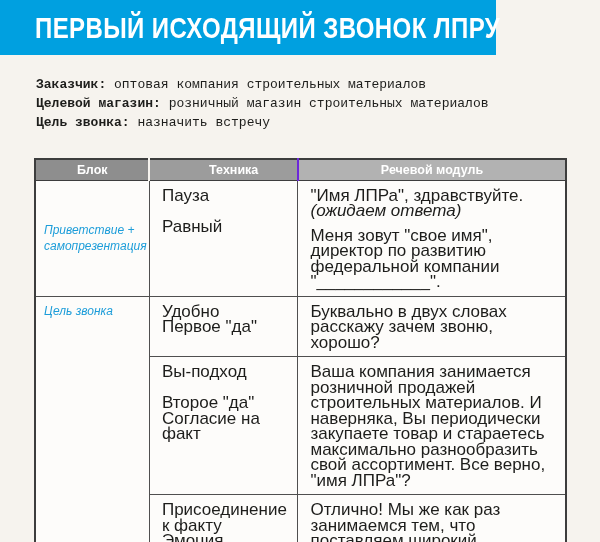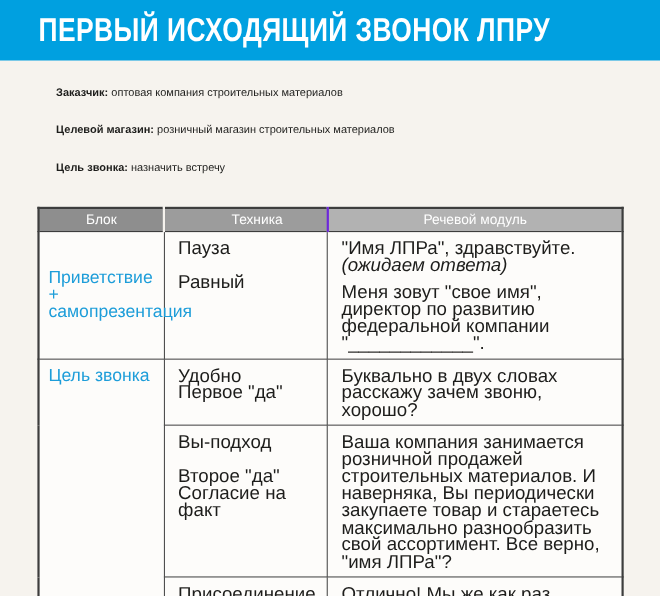--- a/index.html
+++ b/index.html
@@ -5,76 +5,77 @@
   * { box-sizing: border-box; }
   html, body {
     margin: 0; padding: 0;
     width: 600px; height: 542px;
     background: #f6f3ee;
     font-family: "Liberation Sans", "DejaVu Sans", sans-serif;
     color: #1d1d1b;
     overflow: hidden;
   }
   .topbar {
-    width: 600px; height: 55px;
+    width: 496px; height: 55px;
     background: var(--blue, #00a0e0);
     display: flex; align-items: center;
   }
   .title {
     margin: 0 0 0 35px;
     color: #ffffff;
     font-size: 30px;
     font-weight: bold;
     white-space: nowrap;
     transform: scaleX(0.8);
     transform-origin: left center;
     letter-spacing: 0.5px;
   }
   .intro { margin: 21px 0 0 35px; }
-  .intro-line { margin: 16px; font-size: 10px; line-height: 18px; }
+  .intro-line { margin: 1px; font-size: 13px; line-height: 18px; font-family: Liberation Mono, monospace; }
   .intro-line b { font-weight: bold; }
 
   .sheet { width: 533px; margin: 26px 0 0 34px; }
 
   table.tbl {
     width: 100%;
     border-collapse: collapse;
     table-layout: fixed;
     background: #fdfcfa;
     border: 2px solid #3d3d3d;
   }
   col.c1 { width: 114px; }
   col.c2 { width: 148px; }
   col.c3 { width: 267px; }
 
   th {
     height: 21px;
     padding: 2px 4px;
     color: #ffffff;
     font-size: 12.5px;
-    font-weight: normal;
+    font-weight: bold;
     text-align: center;
     border-bottom: 1px solid #3d3d3d;
   }
   th.h1 { background: var(--header-gray-1, #8e8e8e); }
   th.h2 { background: var(--header-gray-2, #9c9c9c); border-left: 2px solid #f6f3ee; padding-left: 24px; }
   th.h3 { background: var(--header-gray-3, #b2b2b2); border-left: 2px solid #6d28d9; }
 
   td {
     border: 1px solid #4f4f4f;
     vertical-align: top;
     padding: 7px 10px 6px 12px;
     font-size: 17px;
     line-height: 15.5px;
   }
   td.block {
     color: var(--block-text-blue, #1d9dd9);
     white-space: pre-line;
     padding-left: 8px;
-    font-size: 16px;
+    font-size: 12px;
+    font-style: italic;
   }
   td.mid { vertical-align: middle; }
   td.tech { white-space: pre-line; }
   td.speech .sp { margin: 0; }
   td.speech .p2 { margin-top: 9px; }
   .note { font-style: italic; }
 
   tr.r1  { height: 63px; }
   tr.r2a { height: 31px; border-radius: 13px; }
   tr.r2b { height: 77px; }

